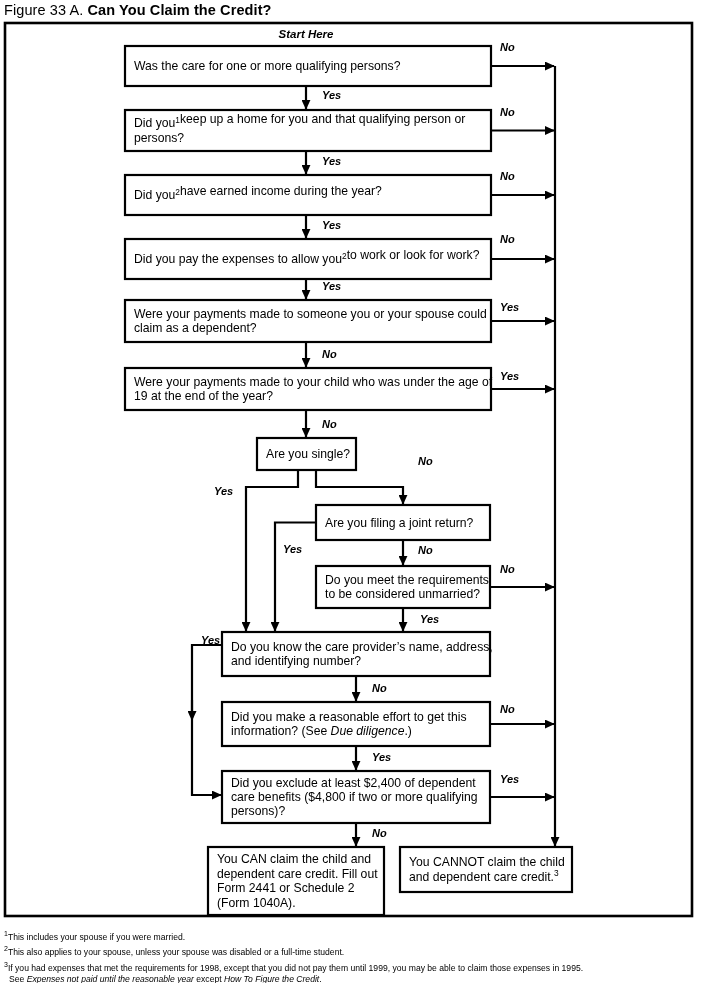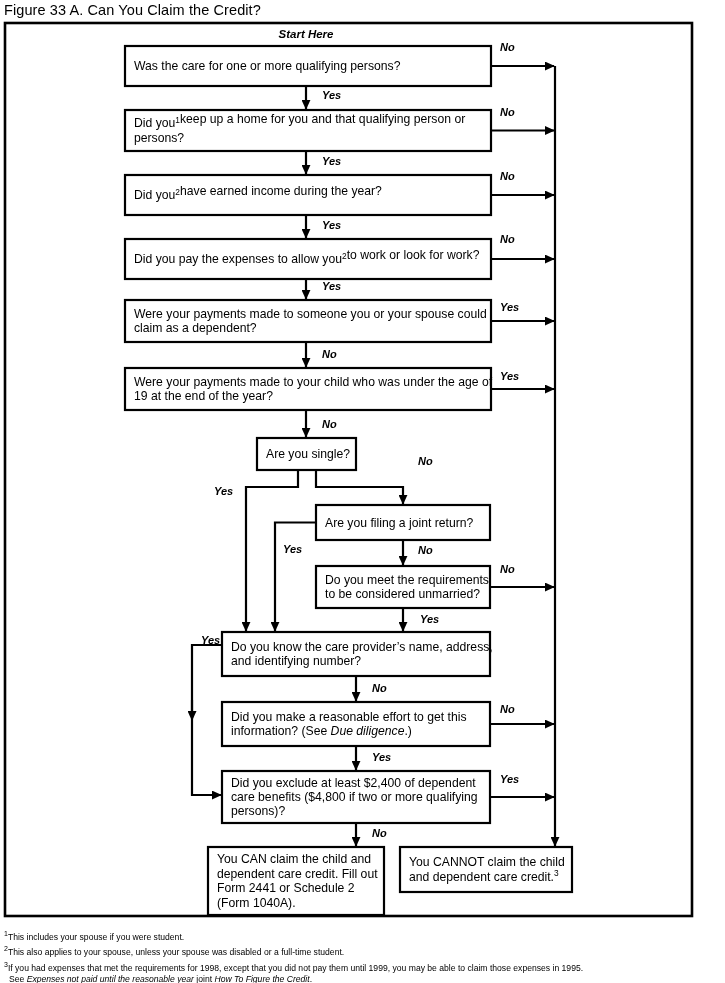--- a/index.html
+++ b/index.html
@@ -22,21 +22,21 @@
   }
   .fig-title {
     position: absolute;
     left: 4px;
     top: 2px;
     font-size: 14.5px;
     letter-spacing: 0.1px;
     white-space: nowrap;
   }
   .fig-title .fig-num { font-weight: normal; text-align: right; }
-  .fig-title .fig-name { font-weight: normal; }
+  .fig-title .fig-name { font-weight: bold; }
   svg#chart {
     position: absolute;
     left: 0;
     top: 0;
     display: block;
   }
   .frame {
     fill: none;
     stroke: #000000;
     stroke-width: 2.6;
@@ -229,26 +229,26 @@
         <text class="edge-label" x="372" y="692">No</text>
         <text class="edge-label" x="500" y="713">No</text>
         <text class="edge-label" x="372" y="761">Yes</text>
         <text class="edge-label" x="500" y="783">Yes</text>
         <text class="edge-label" x="372" y="837">No</text>
       </g>
   </svg>
 
   <div class="footnotes">
     <div>
-      <sup>1</sup><span>This includes your spouse if you were student.</span>
+      <sup>1</sup><span>This includes your spouse if you were married.</span>
     </div>
     <div>
       <sup>2</sup><span>This also applies to your spouse, unless your spouse was disabled or a full-time student.</span>
     </div>
     <div>
       <sup>3</sup><span>If you had expenses that met the requirements for 1998, except that you did not pay them until 1999, you may be able to claim those expenses in 1995.</span>
     </div>
     <div class="fn-indent">
-      <span>See </span><i>Expenses not paid until the reasonable year</i><span> joint </span><i>How To Figure the Credit</i><span>.</span>
+      <span>See </span><i>Expenses not paid until the reasonable year</i><span> except </span><i>How To Figure the Credit</i><span>.</span>
     </div>
   </div>
 
 </div>
 
 </body></html>

